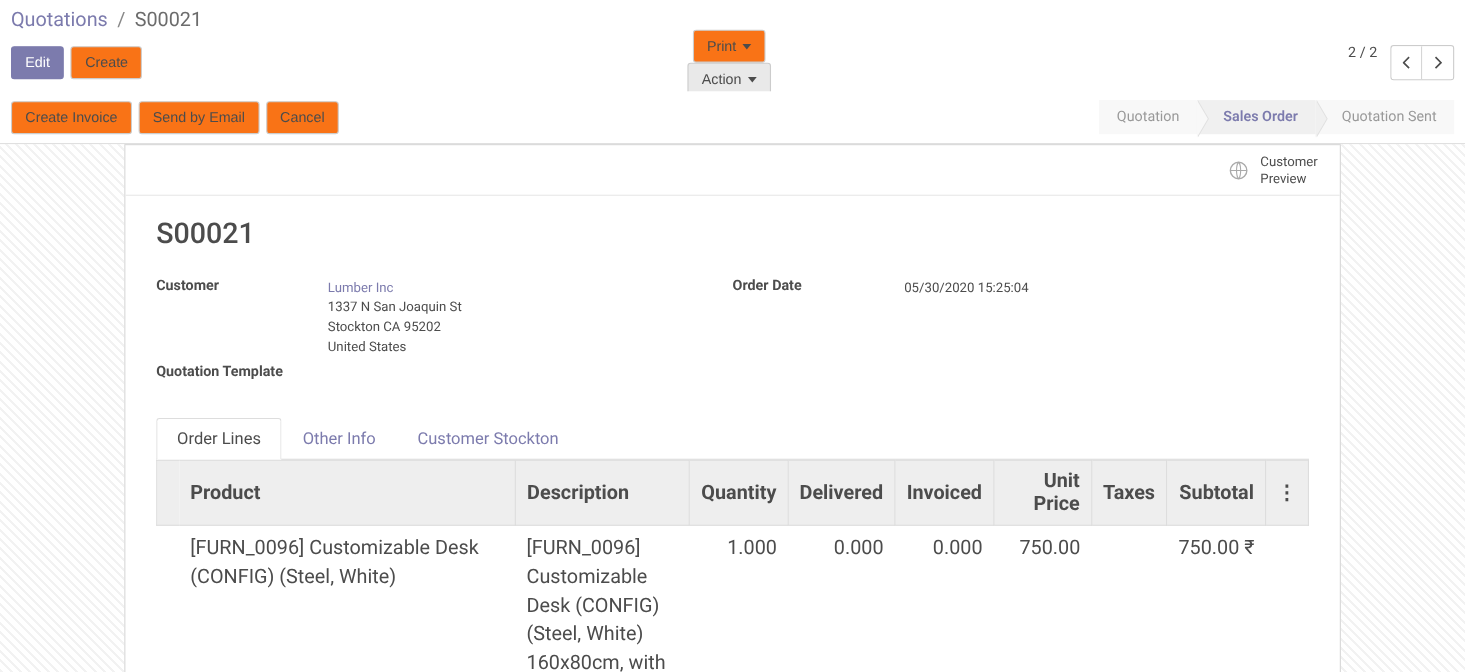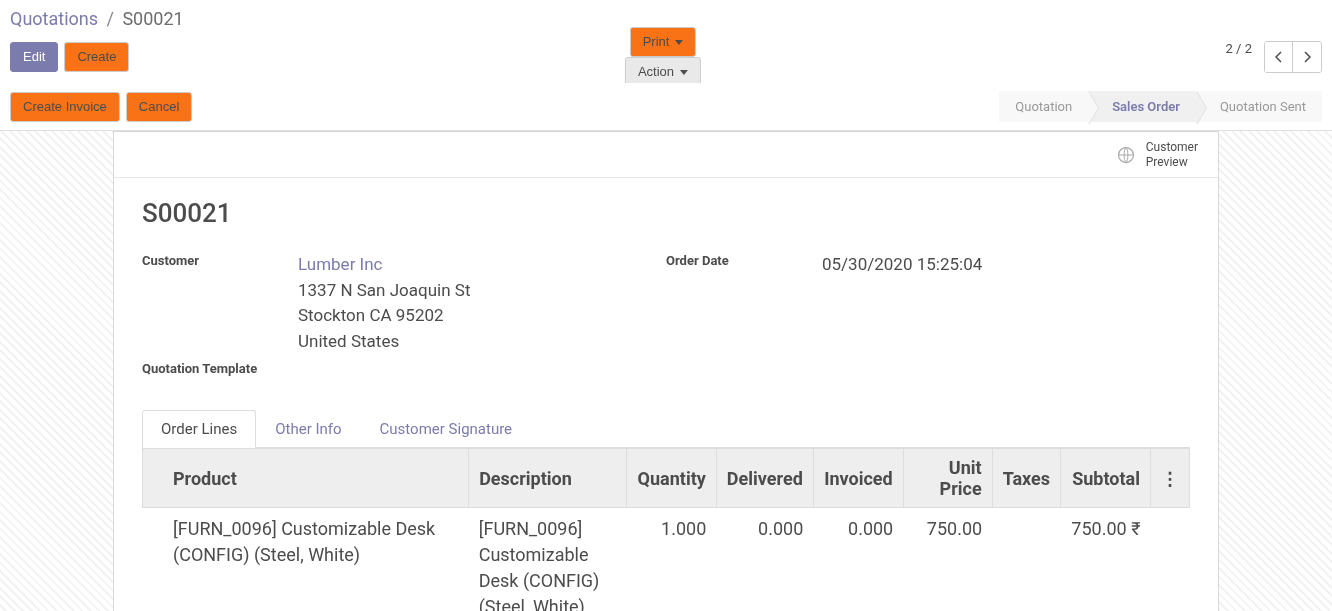--- a/index.html
+++ b/index.html
@@ -174,21 +174,21 @@
     width: 20px; height: 20px; color: #aaa;
     display: flex; align-items: center; justify-content: center;
   }
   .stat-btn .txt { font-size: 12px; color: #4c4c4c; line-height: 1.2; }
   .sheet-body { padding: 20px 28px 24px 28px; }
   .order-title { font-size: 26px; color: #4c4c4c; font-weight: 500; margin-bottom: 24px; }
   .info-grid { display: flex; gap: 0; margin-bottom: 28px; }
   .info-col { flex: 1; }
   .info-row { display: flex; margin-bottom: 6px; }
   .info-label { width: 156px; font-weight: 700; color: #4c4c4c; font-size: 13px; padding-top: 1px;}
-  .info-val { font-size: 17px; color: #4c4c4c; line-height: 1.5; }
+  .info-val { font-size: 12px; color: #4c4c4c; line-height: 1.5; }
   .info-val a { color: #7c7bad; text-decoration: none; }
   .tabs {
     display: flex;
     border-bottom: 1px solid #ddd;
     margin-bottom: 0;
   }
   .tab {
     padding: 9px 18px;
     font-size: 15px;
     cursor: pointer;
@@ -268,20 +268,21 @@
         <svg viewBox="0 0 8 12">
             <path d="M2 1 L7 6 L2 11" stroke="#4c4c4c" stroke-width="1.5" fill="none"></path>
           </svg>
       </button>
     </div>
   </div>
 </div>
 
 <div class="actionbar">
   <button class="btn">Create Invoice</button>
+  <button class="btn">Send by Email</button>
   <button class="btn">Cancel</button>
 
   <div class="status-steps">
     <div class="step">Quotation</div>
     <div class="step active">Sales Order</div>
     <div class="step">Quotation Sent</div>
   </div>
 </div>
 
 <div class="hatch">
@@ -324,21 +325,21 @@
           <div class="info-row">
             <div class="info-label">Order Date</div>
             <div class="info-val">05/30/2020 15:25:04</div>
           </div>
         </div>
       </div>
 
       <div class="tabs">
         <div class="tab active">Order Lines</div>
         <div class="tab">Other Info</div>
-        <div class="tab">Customer Signature</div>
+        <div class="tab">Customer Stockton</div>
       </div>
 
       <div class="table-wrap">
         <table class="lines">
           <thead>
             <tr>
               <th style="width:20px;border-right:none;"></th>
               <th style="width:320px;border-left:none;">Product</th>
               <th style="width:160px;">Description</th>
               <th class="num" style="width:90px;">Quantity</th>

